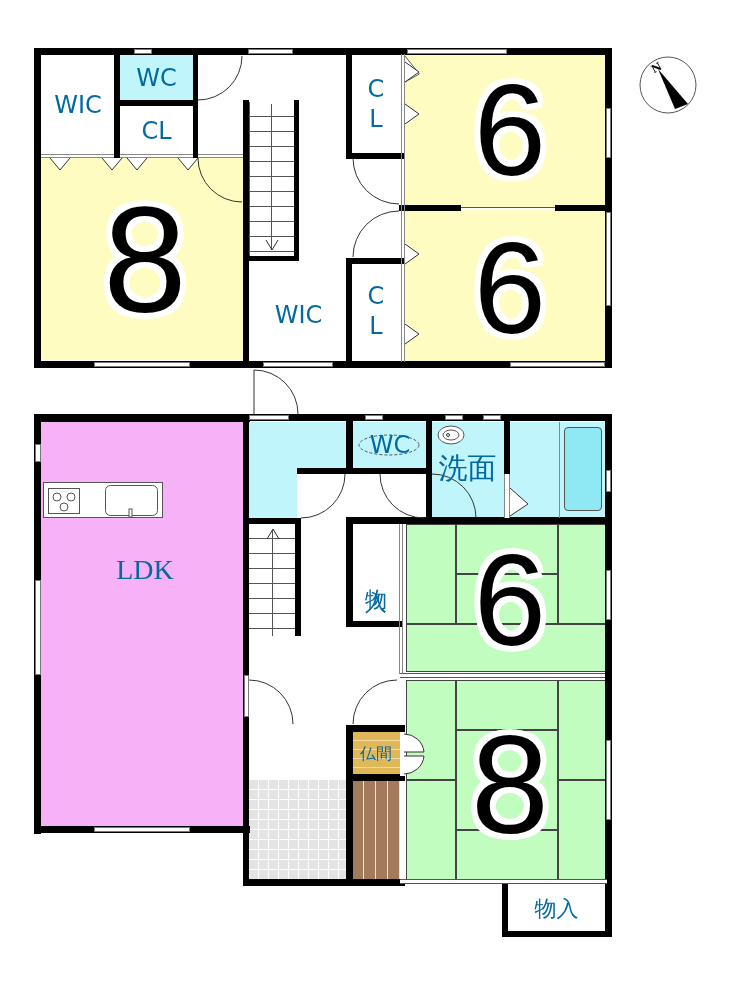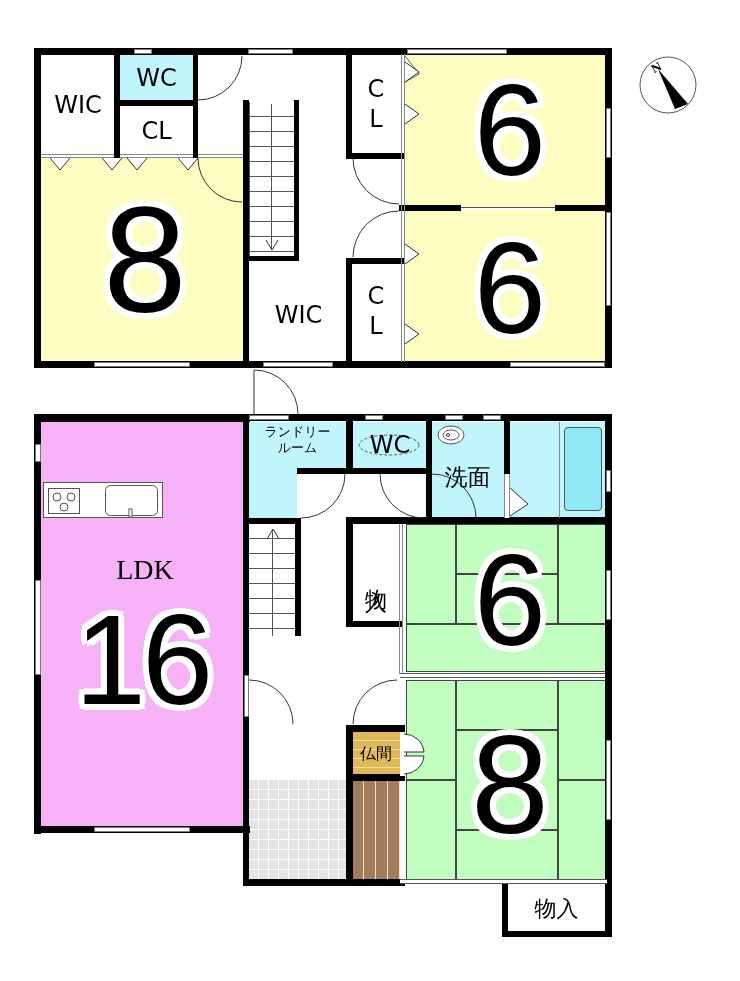--- a/index.html
+++ b/index.html
@@ -1,21 +1,21 @@
 <!DOCTYPE html>
 <html><head>
 <meta charset="utf-8">
 <style>
   html,body{margin:0;padding:0;background:#fff;}
   body{width:740px;height:981px;position:relative;overflow:hidden;font-family:"Liberation Sans","DejaVu Sans",sans-serif;}
   .abs{position:absolute;box-sizing:border-box;}
   .room{position:absolute;box-sizing:border-box;}
   .wall{position:absolute;background:#000;}
   .win{position:absolute;background:#fff;border:1px solid #777;box-sizing:border-box;}
-  .label{position:absolute;display:flex;align-items:center;justify-content:center;color:#000000;font-family:"DejaVu Sans",sans-serif;white-space:nowrap;}
+  .label{position:absolute;display:flex;align-items:center;justify-content:center;color:#0369a1;font-family:"DejaVu Sans",sans-serif;white-space:nowrap;}
   .big{position:absolute;display:flex;align-items:center;justify-content:center;color:#000;font-family:"Liberation Sans",sans-serif;
        -webkit-text-stroke:0;text-shadow:
        0 0 0 #fff,
        3px 0 0 #fff,-3px 0 0 #fff,0 3px 0 #fff,0 -3px 0 #fff,
        3px 3px 0 #fff,-3px -3px 0 #fff,3px -3px 0 #fff,-3px 3px 0 #fff,
        6px 0 0 #fff,-6px 0 0 #fff,0 6px 0 #fff,0 -6px 0 #fff,
        5px 5px 0 #fff,-5px -5px 0 #fff,5px -5px 0 #fff,-5px 5px 0 #fff;}
   .vert{writing-mode:vertical-rl;text-orientation:upright;letter-spacing:2px;}
   .stairs{position:absolute;box-sizing:border-box;background:#fff;
     background-image:repeating-linear-gradient(to bottom,transparent 0,transparent 14px,#555 14px,#555 15px);}
@@ -242,25 +242,20 @@
     </svg>
   <svg style="left:404px;top:362px;" width="24" height="44">
     <path d="M0,2 A20,20 0 0 1 20,20 L0,20" fill="#fff" stroke="#333"></path>
     <path d="M0,42 A20,20 0 0 0 20,24 L0,24" fill="#fff" stroke="#333"></path>
   </svg>
   <svg style="left:510px;top:118px;" width="20" height="30">
       <polyline points="0,0 18,16 0,28" fill="#fff" stroke="#333"></polyline>
     </svg>
 
   <div class="label" style="left:60px;top:172px;width:170px;height:56px;font-size:28px;font-family:Liberation Serif, serif;">LDK</div>
-  <div class="big" style="left:40px;top:224px;width:204px;height:130px;font-size:128px;letter-spacing:-4px;">16</div>
-  <div class="abs" style="left:249px;top:54px;width:97px;height:40px;font-family:'DejaVu Sans',sans-serif;font-size:13px;line-height:16px;text-align:center;">
-    <div>ランドリー</div>
-    <div>ルーム</div>
-  </div>
   <div class="label" style="left:355px;top:54px;width:70px;height:42px;font-size:24px;">WC</div>
-  <div class="label" style="left:431px;top:88px;width:73px;height:38px;font-size:23px;">洗面</div>
+  <div class="label" style="left:431px;top:80px;width:73px;height:38px;font-size:29px;">洗面</div>
   <div class="label vert" style="left:353px;top:156px;width:46px;height:94px;font-size:22px;">物入</div>
   <div class="big" style="left:430px;top:160px;width:160px;height:140px;font-size:130px;">6</div>
   <div class="label" style="left:352px;top:364px;width:48px;height:40px;font-size:16px;">仏間</div>
   <div class="big" style="left:430px;top:340px;width:160px;height:150px;font-size:140px;">8</div>
   <div class="label" style="left:508px;top:516px;width:97px;height:45px;font-size:22px;">物入</div>
 </div>
 
 </body></html>

